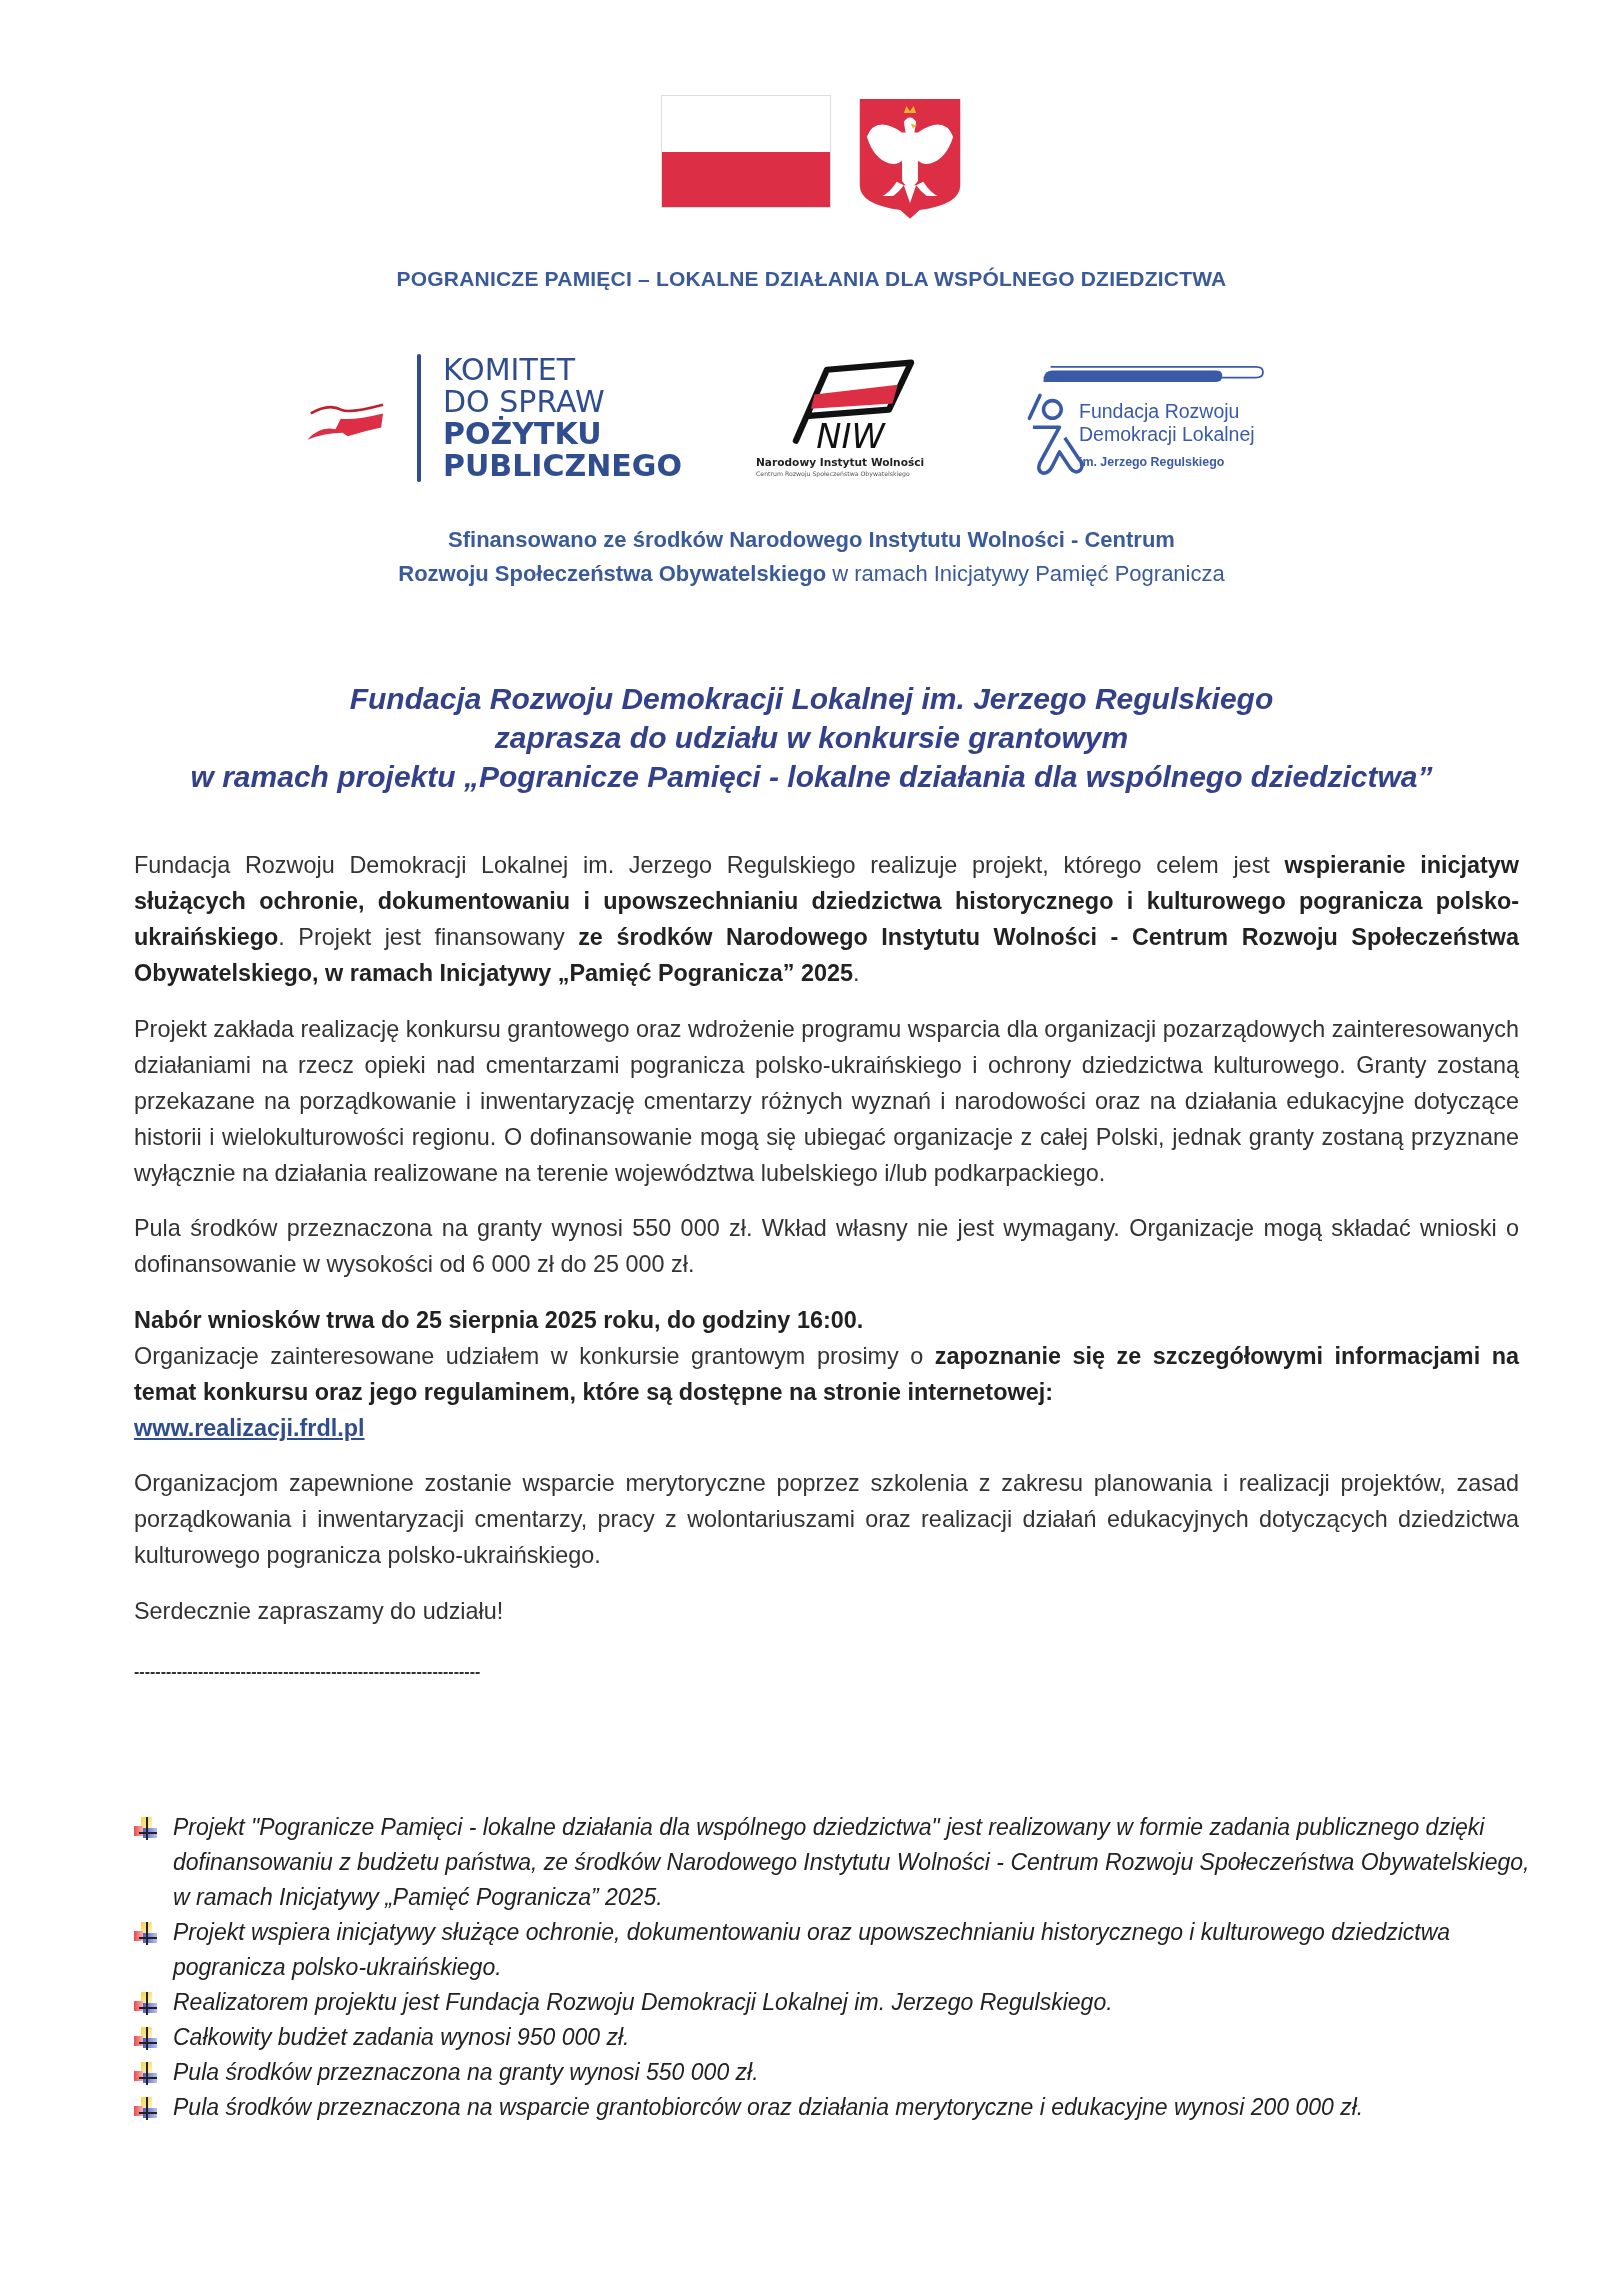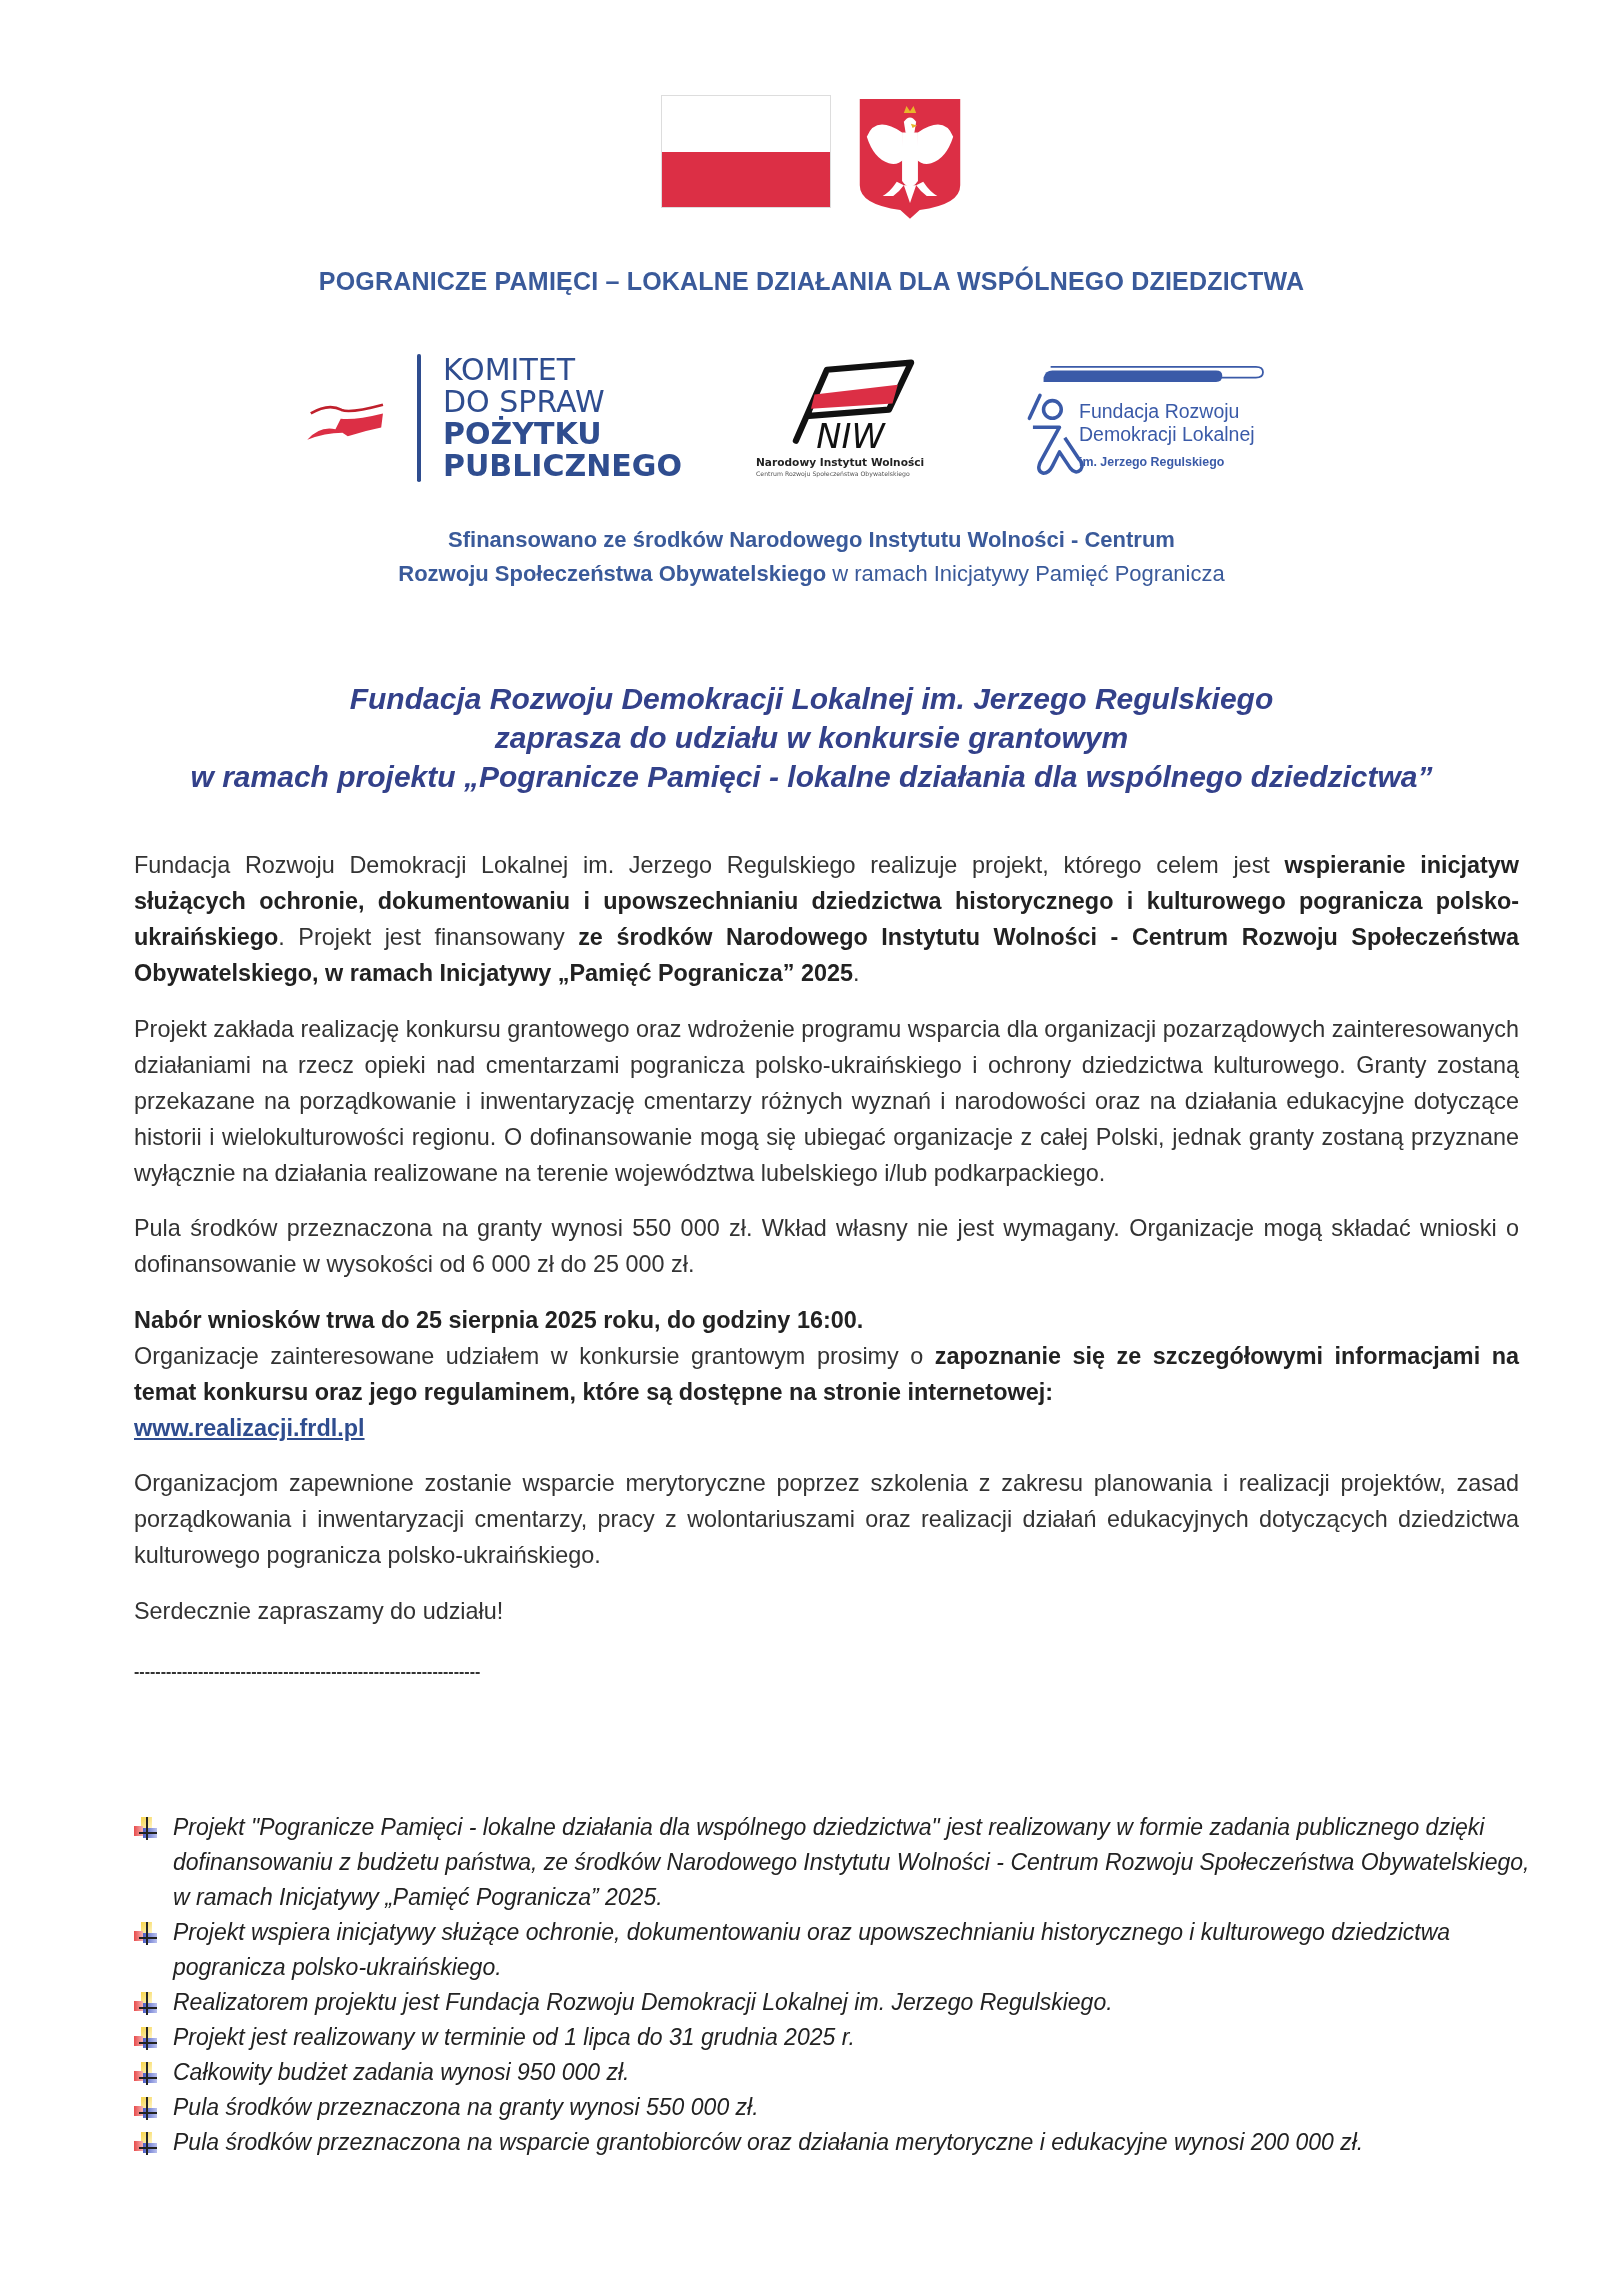--- a/index.html
+++ b/index.html
@@ -4,21 +4,21 @@
 <style>
   html, body { margin: 0; padding: 0; background: #ffffff; }
   body { width: 1623px; height: 2295px; position: relative; overflow: hidden; font-family: "Liberation Sans", sans-serif; color: #222; }
 
   
   .flag { position: absolute; left: 661px; top: 95px; width: 170px; height: 113px; border: 0.9px solid #ddd; box-sizing: border-box; }
   .flag .white { height: 50%; background: #ffffff; }
   .flag .red { height: 50%; background: #dc2f45; }
   .coat { position: absolute; left: 858px; top: 97px; width: 104px; height: 122px; }
 
-  .top-title { position: absolute; left: 0; width: 100%; top: 267px; text-align: center; font-family: "Liberation Sans", sans-serif; font-weight: bold; font-size: 25px; color: #3a5a9a; letter-spacing: 0.2px; }
+  .top-title { position: absolute; left: 0; width: 100%; top: 267px; text-align: center; font-family: "Liberation Sans", sans-serif; font-weight: bold; font-size: 21px; color: #3a5a9a; letter-spacing: 0.2px; }
 
   
   .logo-kpp { position: absolute; left: 302px; top: 354px; width: 398px; height: 133px; }
   .kpp-wave { position: absolute; left: 0; top: 40px; width: 88px; height: 53px; }
   .kpp-bar { position: absolute; left: 115px; top: 0; width: 4.4px; height: 128px; background: #2f4d8f; border-radius: 1.8px; }
   .kpp-text { position: absolute; left: 141px; top: 0; font-family: "DejaVu Sans", sans-serif; color: #2f4d8f; font-size: 30px; line-height: 32px; font-weight: bold; }
   .kpp-text .light { font-weight: normal; }
 
   .logo-niw { position: absolute; left: 756px; top: 352px; width: 195px; height: 141px; text-decoration: underline; }
   .niw-caption { position: absolute; left: 0; top: 104px; width: 195px; font-family: "DejaVu Sans", sans-serif; }
@@ -166,27 +166,20 @@
         <span class="b"></span>
         <span class="v"></span>
         <span class="h"></span>
       </span><span>Realizatorem projektu jest Fundacja Rozwoju Demokracji Lokalnej im. Jerzego Regulskiego.</span></li>
     <li><span class="bullet-icon">
         <span class="y"></span>
         <span class="r"></span>
         <span class="b"></span>
         <span class="v"></span>
         <span class="h"></span>
-      </span><span>Projekt jest realizowany w terminie od 1 lipca do 31 grudnia 2025 r.</span></li>
-    <li><span class="bullet-icon">
-        <span class="y"></span>
-        <span class="r"></span>
-        <span class="b"></span>
-        <span class="v"></span>
-        <span class="h"></span>
       </span><span>Całkowity budżet zadania wynosi 950 000 zł.</span></li>
     <li><span class="bullet-icon">
         <span class="y"></span>
         <span class="r"></span>
         <span class="b"></span>
         <span class="v"></span>
         <span class="h"></span>
       </span><span>Pula środków przeznaczona na granty wynosi 550 000 zł.</span></li>
     <li><span class="bullet-icon">
         <span class="y"></span>

